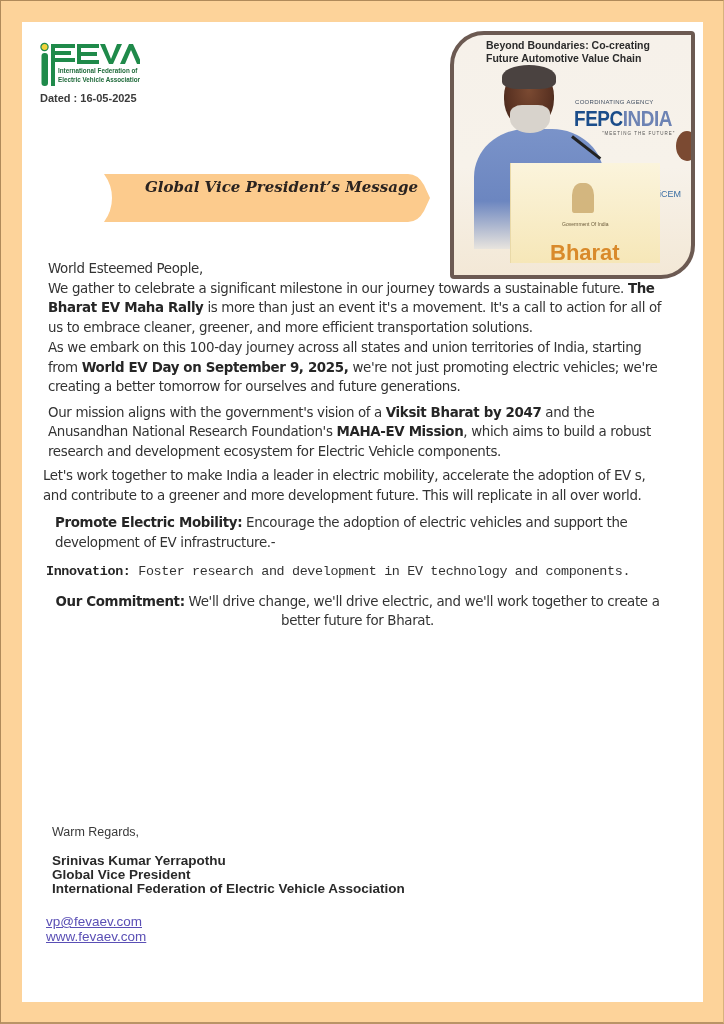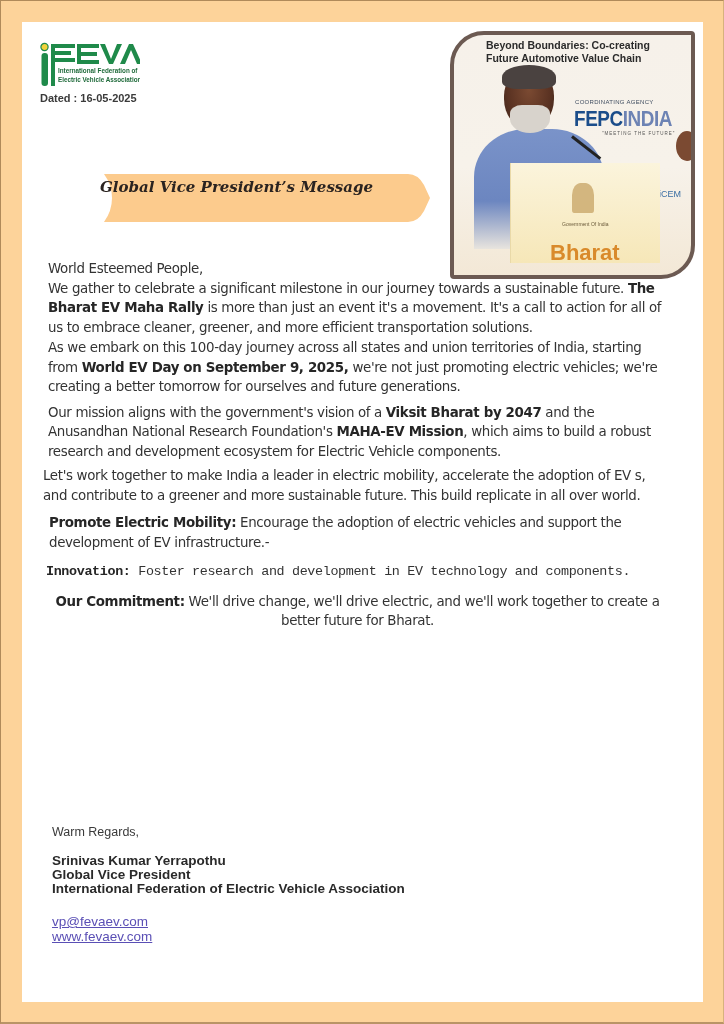--- a/index.html
+++ b/index.html
@@ -105,55 +105,55 @@
     position: absolute; left: 222px; top: 96px; width: 22px; height: 30px;
     border-radius: 50%; background: #7b4a32;
   }
   
   .banner {
     position: absolute; left: 78px; top: 149px; width: 330px; height: 54px;
   }
   .banner svg { position: absolute; left: 0; top: 0; width: 330px; height: 54px; }
   .banner-text {
     position: absolute; left: 0; top: 6px; width: 318px;
-    text-align: left;
+    text-align: right;
     font-family: "DejaVu Serif", serif; font-style: italic; font-weight: bold;
     font-size: 15px; line-height: 20px; color: #2a2320;
   }
   
   .body-text {
     position: absolute; left: 26px; top: 237px; width: 620px;
     font-family: "DejaVu Sans", sans-serif;
     font-size: 13.4px; line-height: 19.5px; color: #333;
     letter-spacing: -0.35px;
   }
   .body-text b { color: #262626; }
   .para { margin: 0; }
   .p-greet {}
   .p-1 {}
   .p-2 { margin-top: 1px; }
   .p-3 { margin-top: 6px; }
   .p-4 { margin-top: 5px; margin-left: -5px; }
-  .p-5 { margin-top: 8px; margin-left: 1px; }
+  .p-5 { margin-top: 8px; margin-left: 7px; }
   .p-6 { margin-top: 7px; margin-left: -2px; }
   .p-7 { margin-top: 10px; margin-left: -2px; font-family: Liberation Mono, monospace; }
   .p-8 { margin-top: 10px; margin-left: -1px; text-align: center; }
   .p-9 { margin-top: 3px; }
   
   .signoff {
     position: absolute; left: 30px; top: 803px;
     font-family: "Liberation Sans", sans-serif; font-size: 12.5px; color: #3a3a3a;
   }
   .sig-block {
     position: absolute; left: 30px; top: 832px;
     font-family: "Liberation Sans", sans-serif; font-weight: bold;
     font-size: 13.5px; line-height: 14px; color: #2a2a2a;
   }
   .links {
-    position: absolute; left: 30px; top: 893px;
+    position: absolute; left: 24px; top: 893px;
     font-family: "Liberation Sans", sans-serif; font-size: 13.5px; line-height: 14.5px;
   }
   .links a { color: #5a4fb5; text-decoration: underline; display: block; }
 </style>
 </head>
 <body>
 
 <div class="outer-frame"></div>
 
 <div class="page">
@@ -203,21 +203,21 @@
     <div class="banner-text">
       <div>Global Vice President’s Message</div>
     </div>
   </div>
 
   <div class="body-text">
     <p class="para p-greet">World Esteemed People,</p>
     <p class="para p-1"><span>We gather to celebrate a significant milestone in our journey towards a sustainable future. </span><b>The Bharat EV Maha Rally</b><span> is more than just an event it's a movement. It's a call to action for all of us to embrace cleaner, greener, and more efficient transportation solutions.</span></p>
     <p class="para p-2"><span>As we embark on this 100-day journey across all states and union territories of India, starting from </span><b>World EV Day on September 9, 2025,</b><span> we're not just promoting electric vehicles; we're creating a better tomorrow for ourselves and future generations.</span></p>
     <p class="para p-3"><span>Our mission aligns with the government's vision of a </span><b>Viksit Bharat by 2047</b><span> and the Anusandhan National Research Foundation's </span><b>MAHA-EV Mission</b><span>, which aims to build a robust research and development ecosystem for Electric Vehicle components.</span></p>
-    <p class="para p-4">Let's work together to make India a leader in electric mobility, accelerate the adoption of EV s, and contribute to a greener and more sustainable future. This build replicate in all over world.</p>
+    <p class="para p-4">Let's work together to make India a leader in electric mobility, accelerate the adoption of EV s, and contribute to a greener and more development future. This will replicate in all over world.</p>
     <p class="para p-5"><b>Promote Electric Mobility:</b><span> Encourage the adoption of electric vehicles and support the development of EV infrastructure.-</span></p>
     <p class="para p-7"><b>Innovation:</b><span> Foster research and development in EV technology and components.</span></p>
     <p class="para p-8"><b>Our Commitment:</b><span> We'll drive change, we'll drive electric, and we'll work together to create a better future for Bharat.</span></p>
   </div>
 
   <div class="signoff">Warm Regards,</div>
   <div class="sig-block">
     <div>Srinivas Kumar Yerrapothu</div>
     <div>Global Vice President</div>
     <div>International Federation of Electric Vehicle Association</div>

